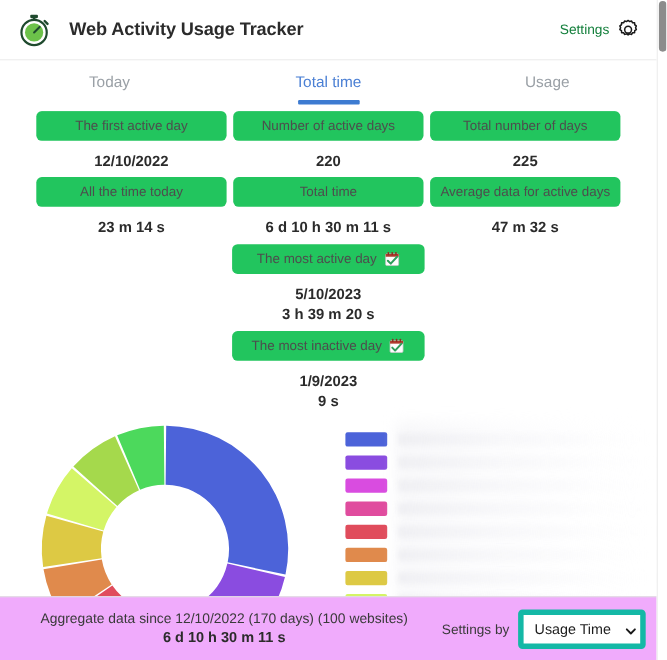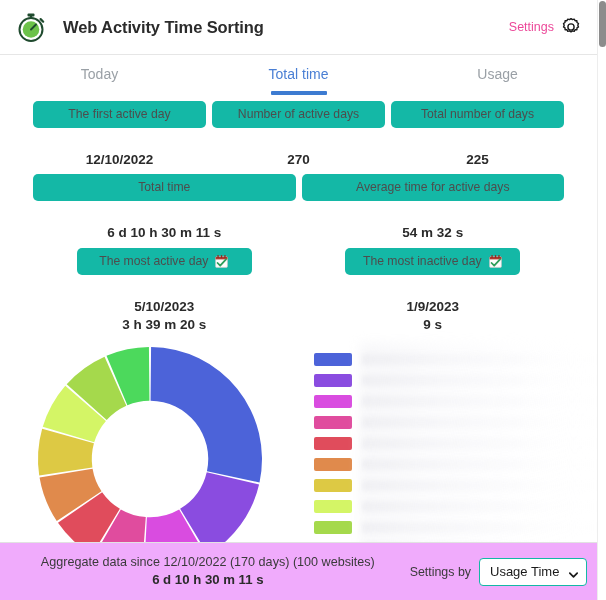--- a/index.html
+++ b/index.html
@@ -46,21 +46,21 @@
   }
   .header-spacer { flex: 1 1 auto; }
   .settings-group {
     display: flex;
     align-items: center;
     gap: 7px;
     cursor: pointer;
   }
   .settings-label {
     font-size: 12.5px;
-    color: #ec4899;
+    color: #15803d;
   }
   .gear-icon { width: 20px; height: 20px; display: block; }
 
   
   .tabs {
     position: relative;
     display: flex;
     height: 46px;
     background: #ffffff;
   }
@@ -99,54 +99,54 @@
     margin-bottom: 6px;
   }
   .stat-cell {
     flex: 1 1 0;
     display: flex;
     flex-direction: column;
     align-items: center;
   }
   .stat-pill {
     width: 100%;
-    background: #14b8a6;
+    background: #22c55e;
     border-radius: 5px;
     padding: 6px 4px 6px;
     text-align: center;
     font-size: 12.2px;
     color: #4d4d4d;
     line-height: 15px;
     white-space: nowrap;
     overflow: hidden;
     display: flex;
     align-items: center;
     justify-content: center;
     gap: 6px;
     height: 27px;
   }
   .stat-value {
-    margin-top: 23px;
+    margin-top: 10px;
     font-size: 13.5px;
     font-weight: bold;
     color: #2b2b2b;
     line-height: 17px;
     text-align: center;
   }
   .stat-value-sub {
     font-size: 13.5px;
     font-weight: bold;
     color: #2b2b2b;
     line-height: 19px;
     text-align: left;
   }
   .cal-icon { width: 15px; height: 15px; display: inline-block; vertical-align: middle; }
 
   
-  .stat-row-wide { margin-top: 7px; }
+  .stat-row-wide { margin-top: 7px; flex-direction: column; }
   .stat-row-wide .stat-cell { flex: 1 1 50%; }
   .stat-row-wide .stat-pill { width: 175px; }
 
   
   .chart-area {
     position: relative;
     margin-top: 9px;
     height: 232px;
     display: flex;
     align-items: flex-start;
@@ -244,21 +244,21 @@
   }
   .sort-label {
     font-size: 12.4px;
     color: #3a3a3a;
     white-space: nowrap;
   }
   .sort-select {
     appearance: none;
     -webkit-appearance: none;
     background: #ffffff;
-    border: 1px solid #14b8a6;
+    border: 5px solid #14b8a6;
     border-radius: 4px;
     padding: 5px 26px 5px 10px;
     font-size: 13px;
     font-family: "Liberation Sans", sans-serif;
     color: #1a1a1a;
     cursor: pointer;
     line-height: 16px;
   }
   .sort-select-wrap { position: relative; display: inline-block; }
   .sort-chevron {
@@ -305,21 +305,21 @@
       <span class="logo-icon">
         <svg viewBox="0 0 34 34" width="34" height="34" xmlns="http://www.w3.org/2000/svg">
           <circle cx="17" cy="19.5" r="11.5" fill="#ffffff" stroke="#1f4a2e" stroke-width="2"></circle>
           <circle cx="17" cy="19.5" r="8.3" fill="#6cc24a"></circle>
           <rect x="13.5" y="3.4" width="7" height="3.1" rx="1" fill="#1f4a2e"></rect>
           <rect x="15.8" y="5.6" width="2.4" height="3.2" fill="#1f4a2e"></rect>
           <line x1="17" y1="19.5" x2="22" y2="14.5" stroke="#1f4a2e" stroke-width="1.9" stroke-linecap="round"></line>
           <line x1="26.6" y1="9.1" x2="29.2" y2="11.7" stroke="#1f4a2e" stroke-width="2.2" stroke-linecap="round"></line>
         </svg>
       </span>
-      <span class="app-title">Web Activity Time Sorting</span>
+      <span class="app-title">Web Activity Usage Tracker</span>
       <span class="header-spacer"></span>
       <span class="settings-group">
         <span class="settings-label">Settings</span>
         <span class="gear-icon">
           <svg viewBox="0 0 20 20" width="20" height="20" xmlns="http://www.w3.org/2000/svg">
             <path d="M10 1.6l1.5 1.0 1.7-.5.9 1.6 1.8 0 .1 1.8 1.5 1-.7 1.7.7 1.7-1.5 1-.1 1.8-1.8 0-.9 1.6-1.7-.5-1.5 1.0-1.5-1.0-1.7.5-.9-1.6-1.8 0-.1-1.8-1.5-1 .7-1.7-.7-1.7 1.5-1 .1-1.8 1.8 0 .9-1.6 1.7.5z" fill="none" stroke="#1a1a1a" stroke-width="1.4" stroke-linejoin="round"></path>
             <circle cx="10" cy="10" r="3.1" fill="none" stroke="#1a1a1a" stroke-width="1.4"></circle>
           </svg>
         </span>
       </span>
@@ -342,36 +342,40 @@
 
     <div class="stats">
 
       <div class="stat-row">
         <div class="stat-cell">
           <div class="stat-pill">The first active day</div>
           <div class="stat-value">12/10/2022</div>
         </div>
         <div class="stat-cell">
           <div class="stat-pill">Number of active days</div>
-          <div class="stat-value">270</div>
+          <div class="stat-value">220</div>
         </div>
         <div class="stat-cell">
           <div class="stat-pill">Total number of days</div>
           <div class="stat-value">225</div>
         </div>
       </div>
 
       <div class="stat-row">
         <div class="stat-cell">
+          <div class="stat-pill">All the time today</div>
+          <div class="stat-value">23 m 14 s</div>
+        </div>
+        <div class="stat-cell">
           <div class="stat-pill">Total time</div>
           <div class="stat-value">6 d 10 h 30 m 11 s</div>
         </div>
         <div class="stat-cell">
-          <div class="stat-pill">Average time for active days</div>
-          <div class="stat-value">54 m 32 s</div>
+          <div class="stat-pill">Average data for active days</div>
+          <div class="stat-value">47 m 32 s</div>
         </div>
       </div>
 
       <div class="stat-row stat-row-wide">
         <div class="stat-cell">
           <div class="stat-pill">
             <span>The most active day</span>
             <span class="cal-icon">
               <svg viewBox="0 0 15 15" width="15" height="15" xmlns="http://www.w3.org/2000/svg">
                 <rect x="1.6" y="2.8" width="11.8" height="10.6" rx="1" fill="#fdfdfd" stroke="#c7c7c7" stroke-width="0.7"></rect>

